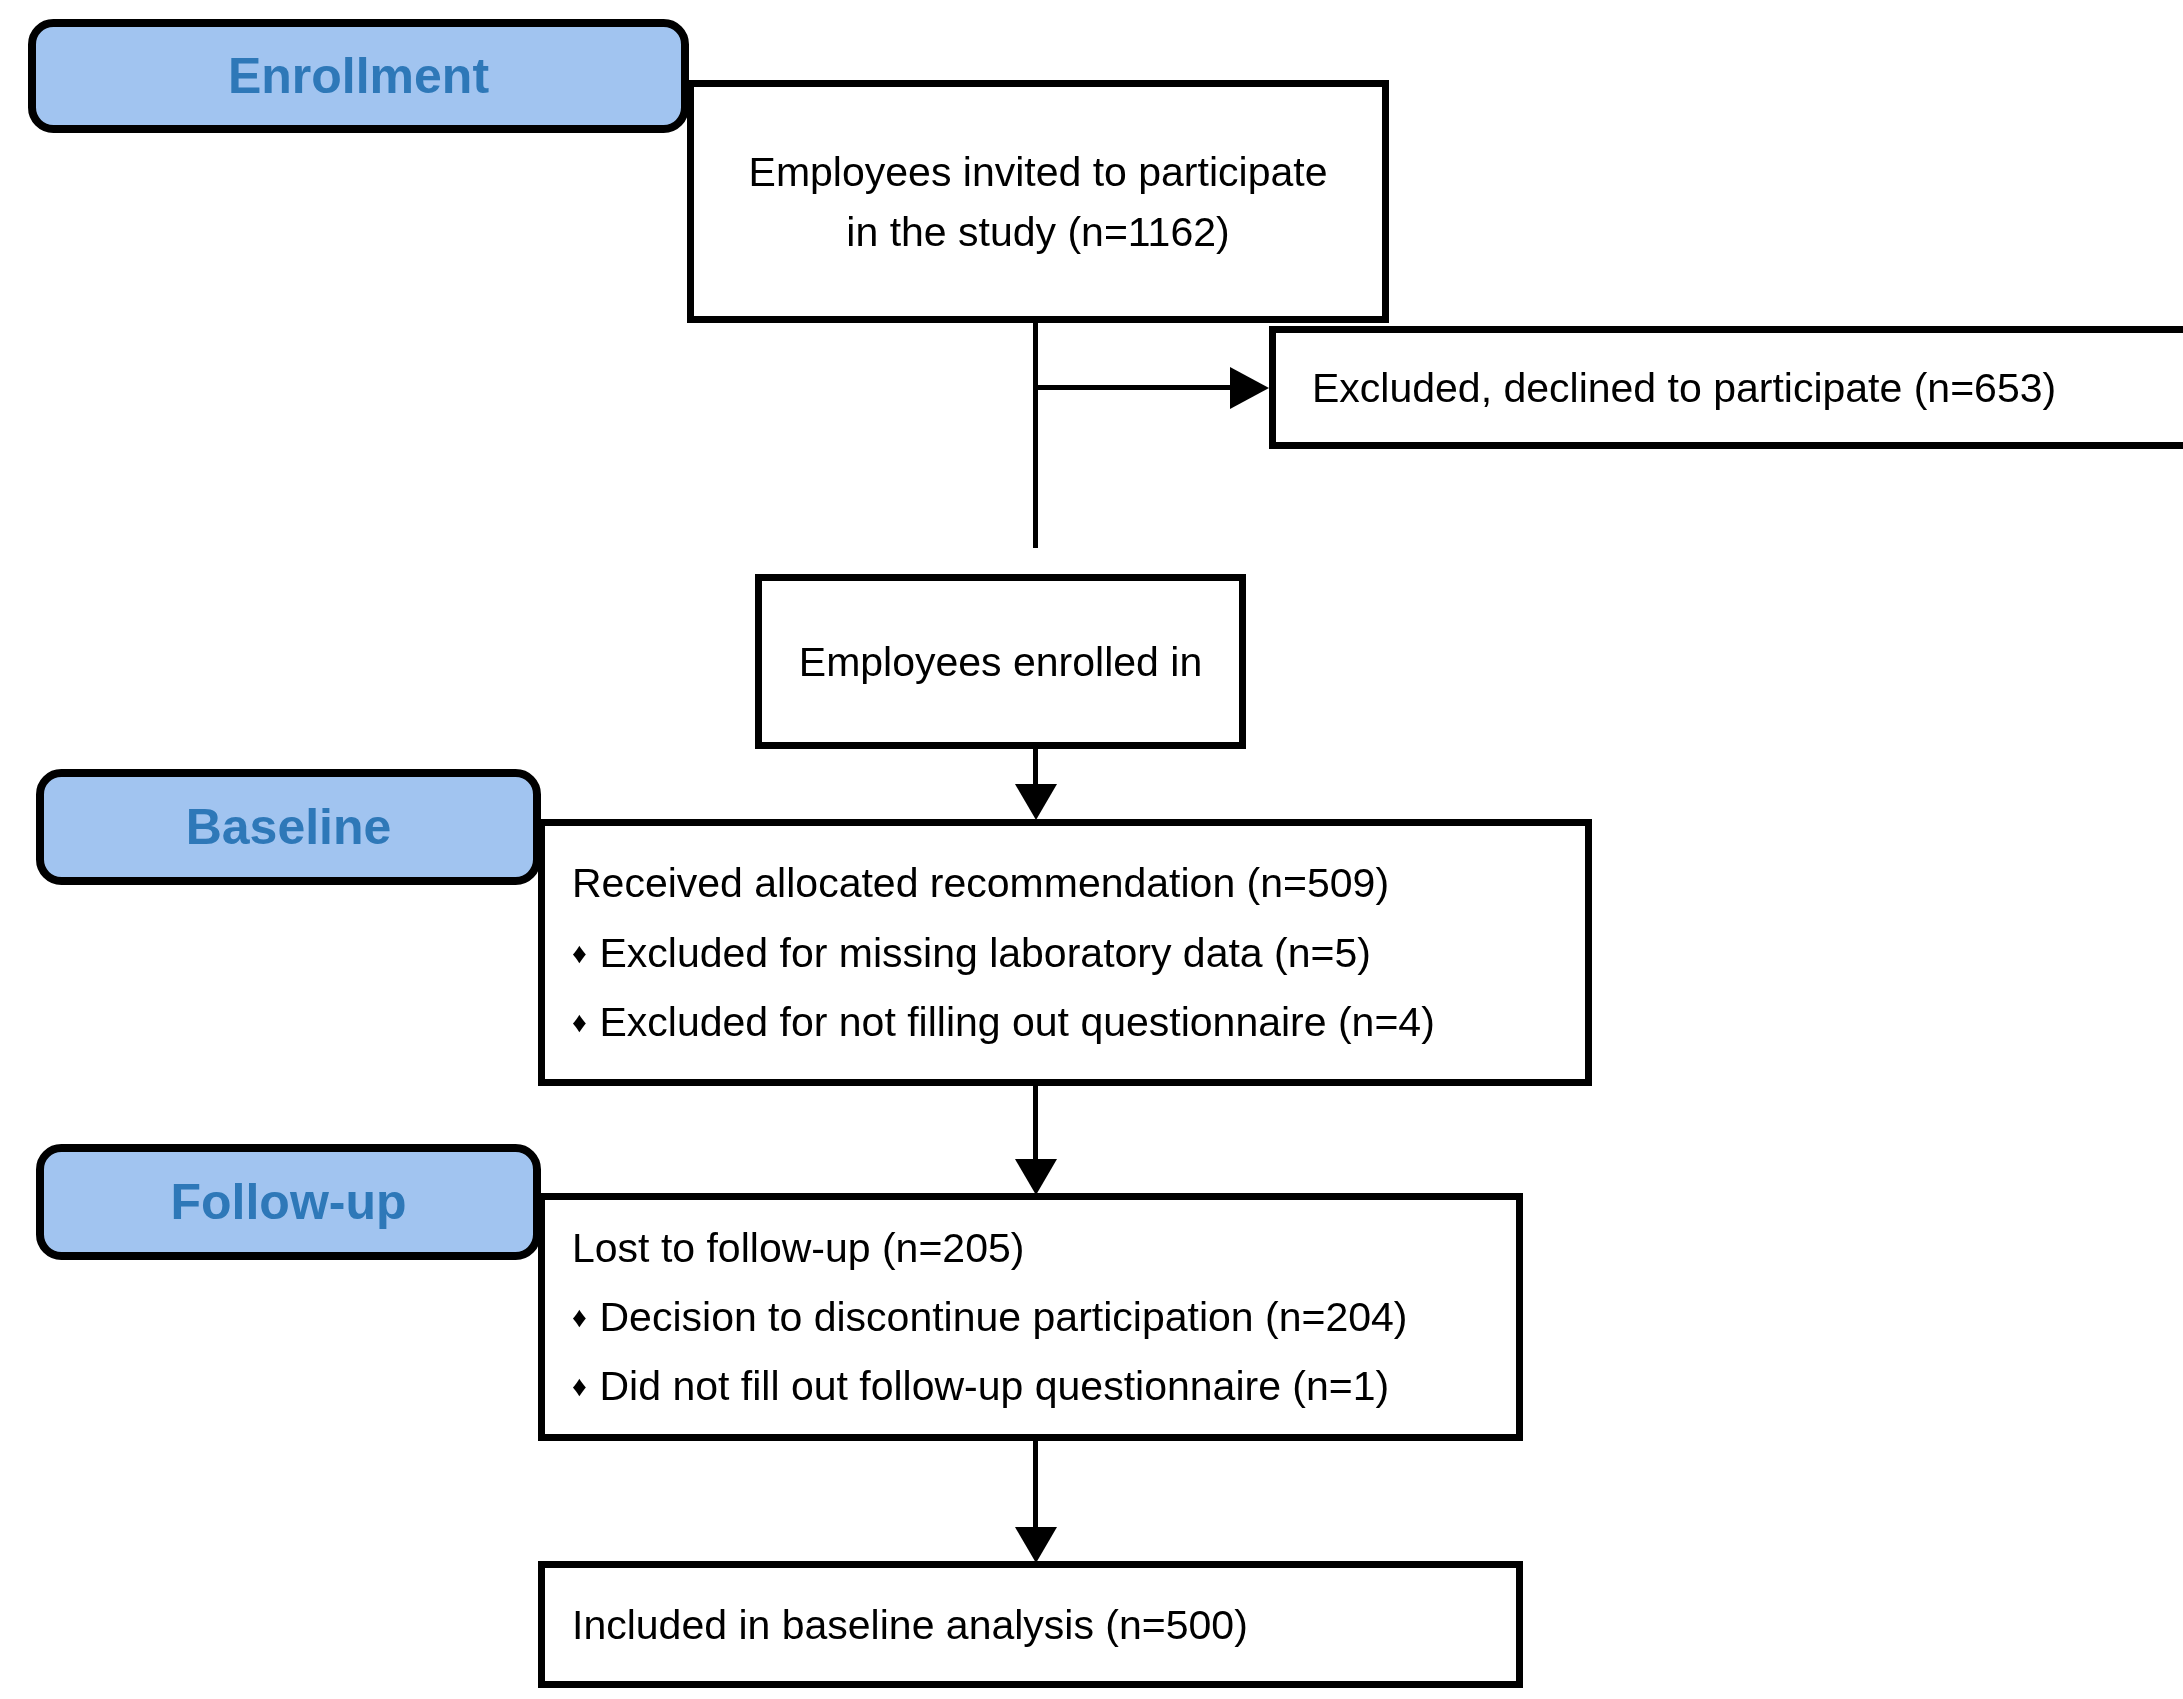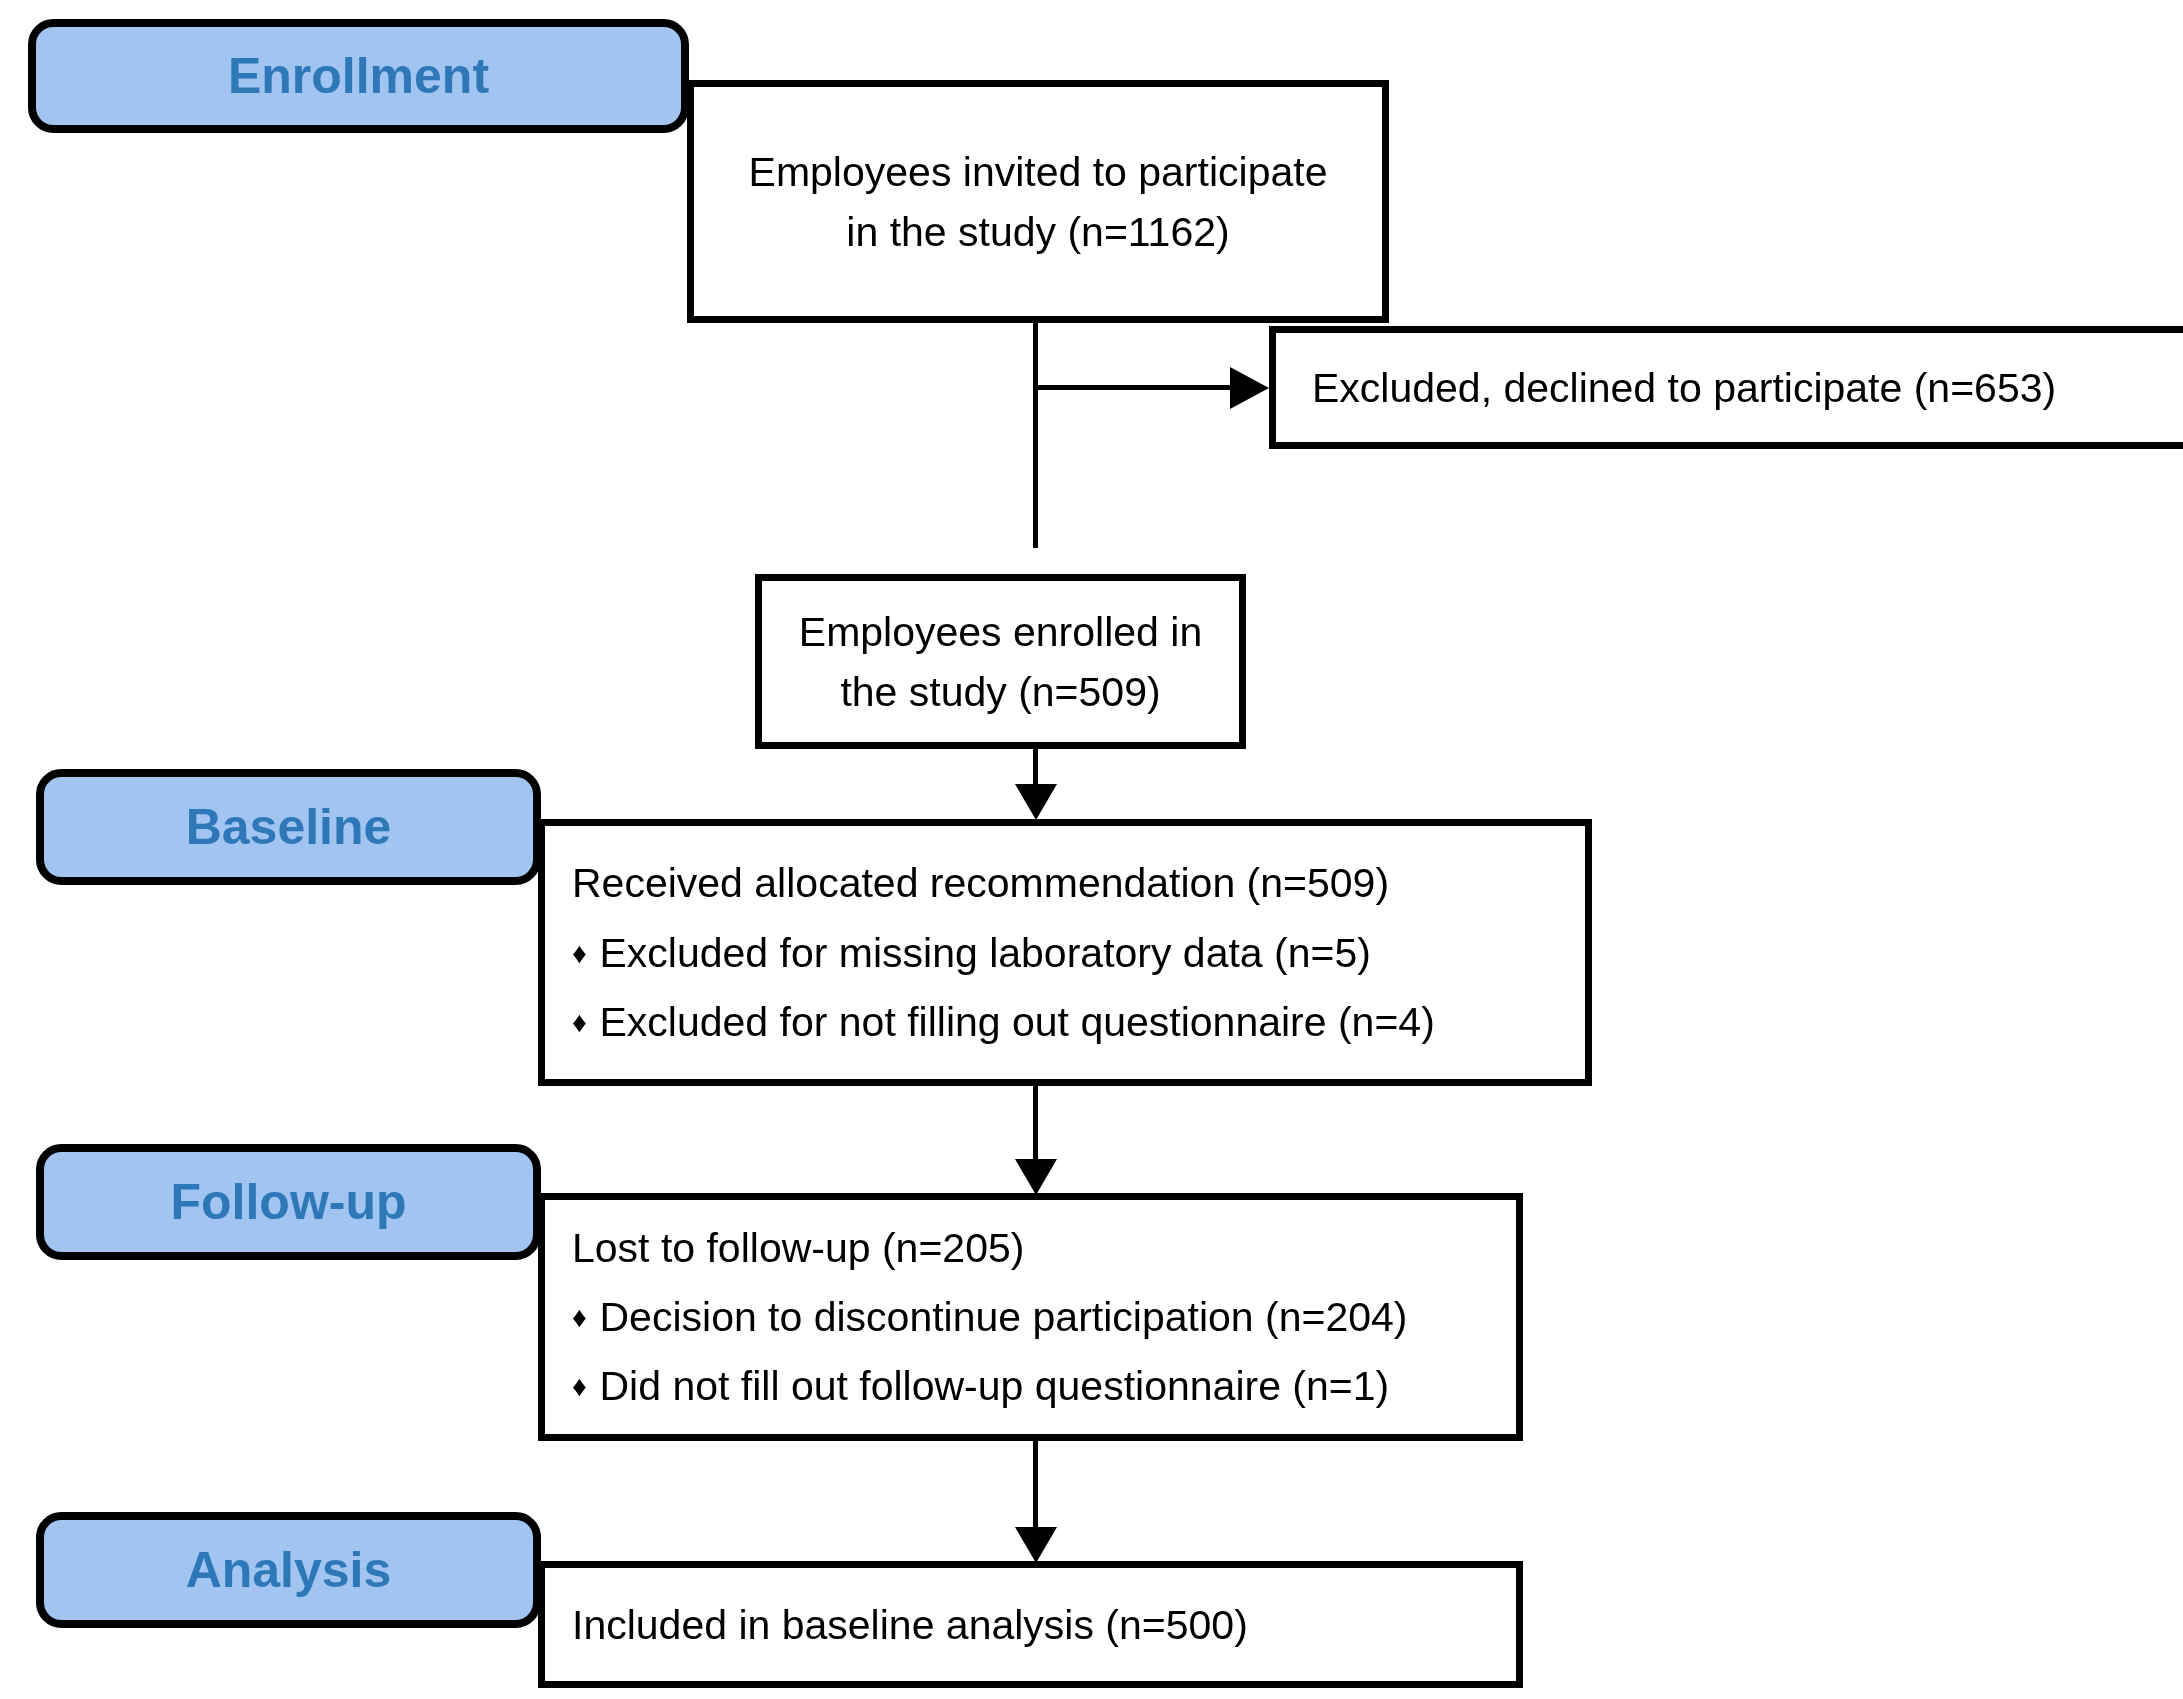--- a/index.html
+++ b/index.html
@@ -112,21 +112,20 @@
   #ah-analysis { left: 1015px; top: 1527px; }
 </style>
 </head>
 <body>
 
 <div id="canvas" style="--label-fill: #A1C4F0; --label-text: #2E78B8; --line-color: #000000;">
 
   <div class="stage-label" id="lbl-enrollment">Enrollment</div>
   <div class="stage-label" id="lbl-baseline">Baseline</div>
   <div class="stage-label" id="lbl-followup">Follow-up</div>
-  <div class="stage-label" id="lbl-analysis">Analysis</div>
 
   <div class="vline" id="v-invited-enrolled"></div>
   <div class="hline" id="h-exclusion"></div>
   <div class="arrow-right" id="ah-excluded"></div>
   <div class="vline" id="v-enrolled-baseline"></div>
   <div class="arrow-down" id="ah-baseline"></div>
   <div class="vline" id="v-baseline-followup"></div>
   <div class="arrow-down" id="ah-followup"></div>
   <div class="vline" id="v-followup-analysis"></div>
   <div class="arrow-down" id="ah-analysis"></div>
@@ -135,21 +134,20 @@
     <div class="line">Employees invited to participate</div>
     <div class="line">in the study (n=1162)</div>
   </div>
 
   <div class="node" id="box-excluded">
     <div class="line">Excluded, declined to participate (n=653)</div>
   </div>
 
   <div class="node centered" id="box-enrolled">
     <div class="line">Employees enrolled in</div>
-    <div class="line">the study (n=509)</div>
   </div>
 
   <div class="node list leftpad" id="box-baseline">
     <div class="line title">Received allocated recommendation (n=509)</div>
     <div class="bullet-row">
       <span class="bullet">♦</span>
       <span class="bullet-text">Excluded for missing laboratory data (n=5)</span>
     </div>
     <div class="bullet-row">
       <span class="bullet">♦</span>

